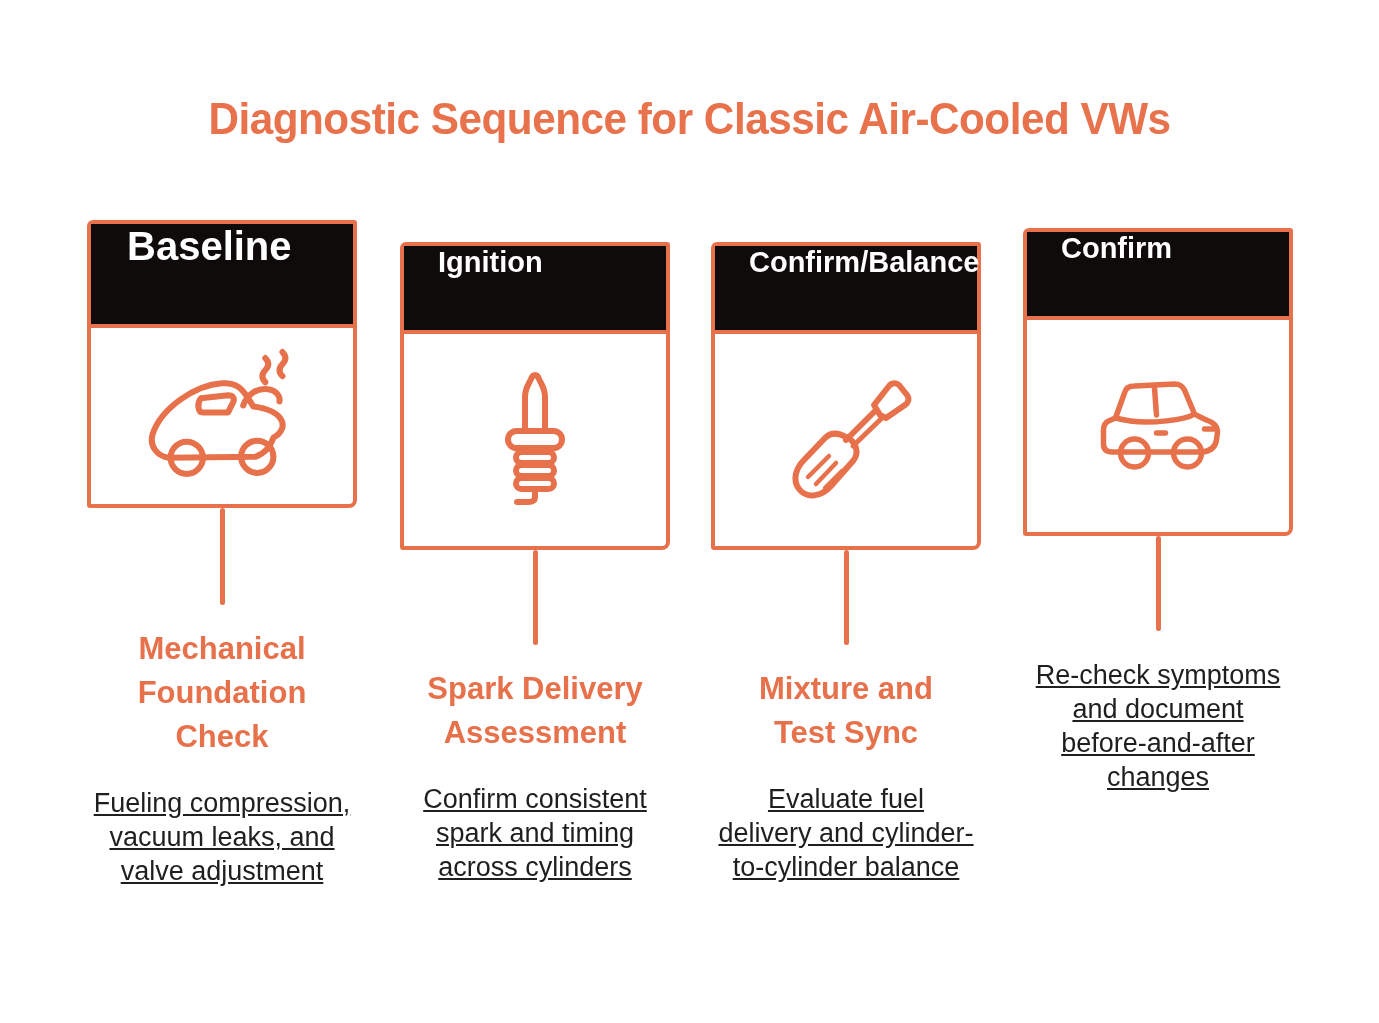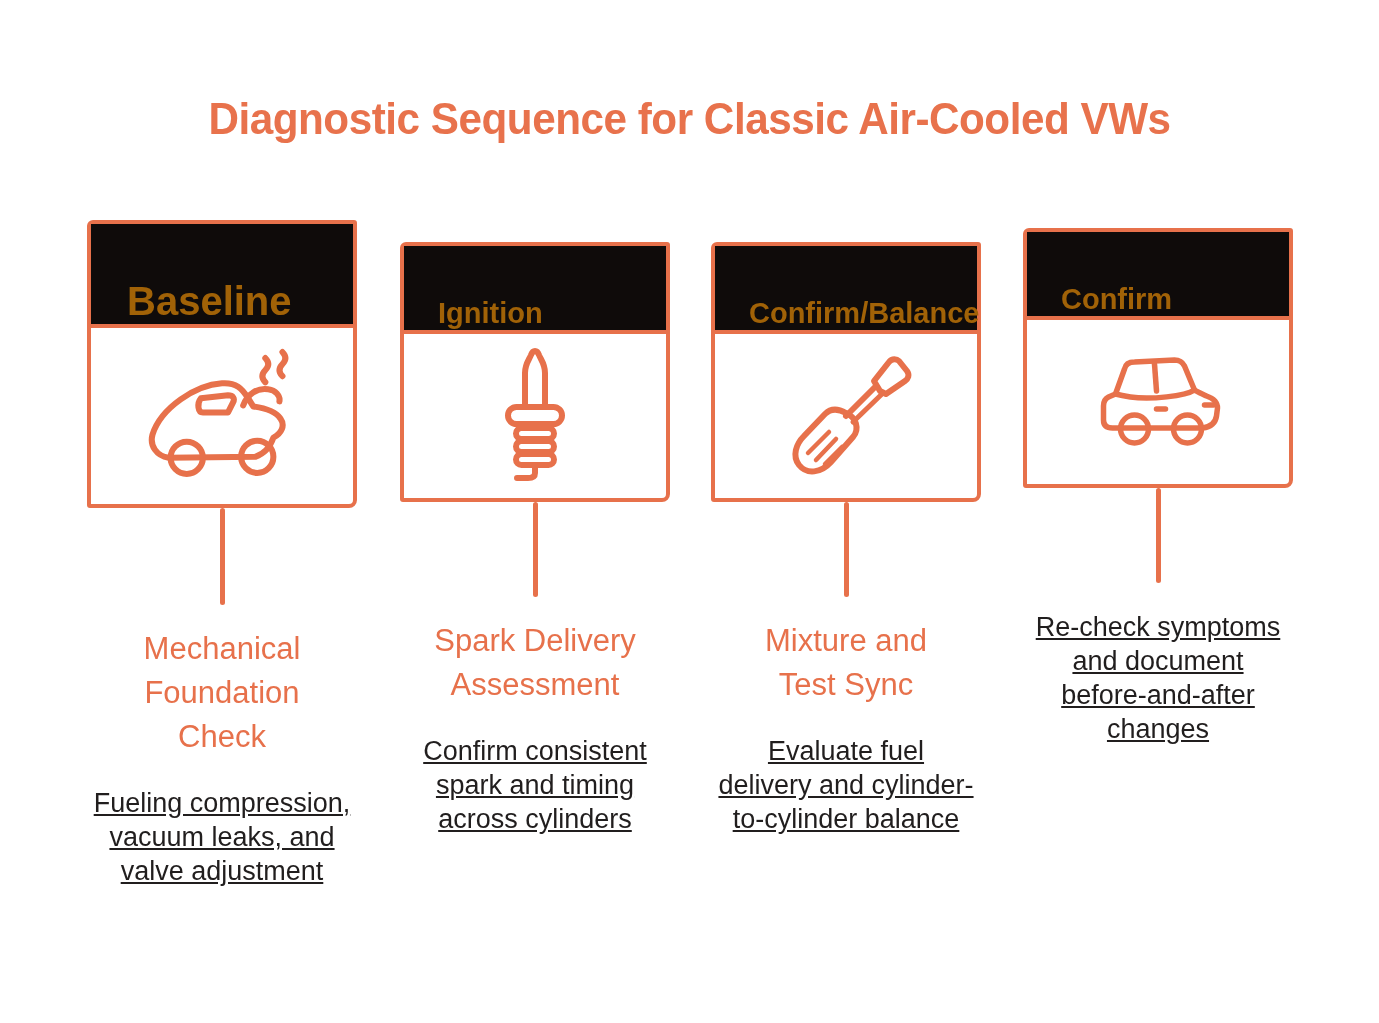--- a/index.html
+++ b/index.html
@@ -38,29 +38,29 @@
 
   .card{
     display:flex;
     flex-direction:column;
     width:100%;
     border:4px solid var(--accent);
     border-radius:6px 3px 8px 3px;
     background:#fff;
   }
   .col-0 .card{height:288px;}
-  .col-1 .card,.col-2 .card,.col-3 .card{height:260px;}
+  .col-1 .card,.col-2 .card,.col-3 .card{height:308px;}
 
   .card-header{
     display:flex;
-    align-items:flex-end;
+    align-items:flex-start;
     background:var(--header-bg);
     border-bottom:4px solid var(--accent);
     padding-left:34px;
-    color:#a16207;
+    color:#ffffff;
     font-weight:bold;
   }
   .col-0 .card-header{height:104px;font-size:40px;padding-left:36px;}
   .col-1 .card-header,.col-2 .card-header,.col-3 .card-header{height:88px;font-size:29px;}
 
   .card-body{
     flex:1;
     display:flex;
     align-items:center;
     justify-content:center;
@@ -81,21 +81,21 @@
   }
   .col-0 .connector{height:97px;}
   .col-1 .connector,.col-2 .connector,.col-3 .connector{height:95px;}
 
   .step-heading{
     width:310px;
     margin:22px 0 0 -20px;
     text-align:center;
     font-size:31px;
     line-height:44px;
-    font-weight:normal;
+    font-weight:bold;
     color:var(--accent);
     white-space:pre-line;
   }
   .step-desc{
     width:310px;
     margin:27px 0 0 -20px;
     text-align:center;
     font-size:27px;
     line-height:34px;
     color:var(--body-text);

